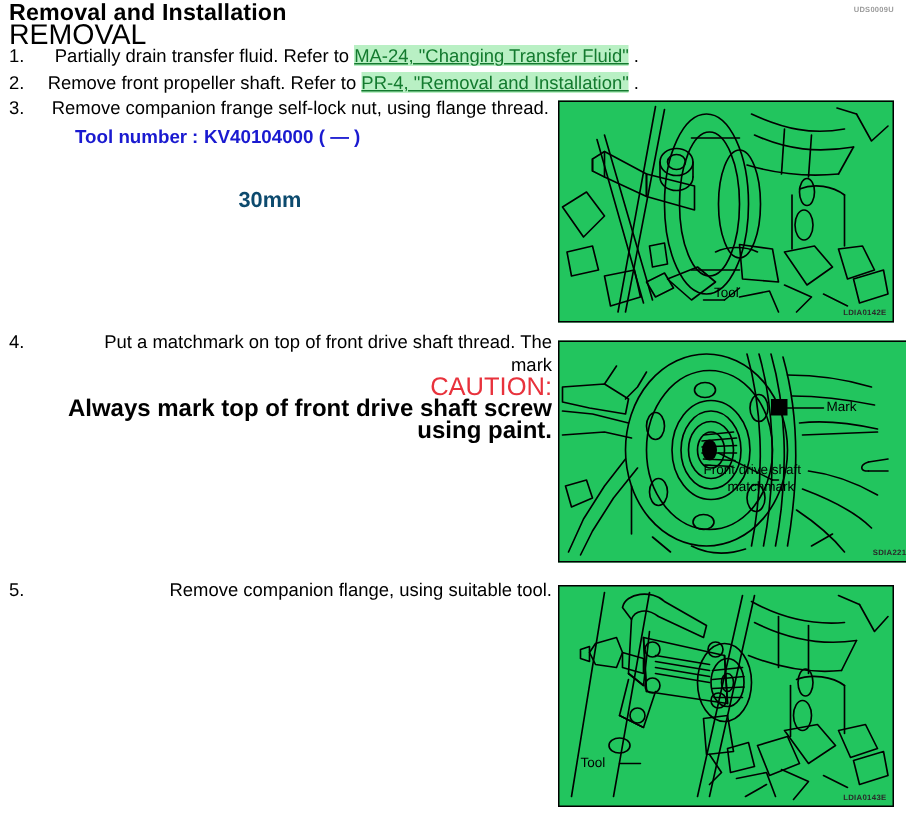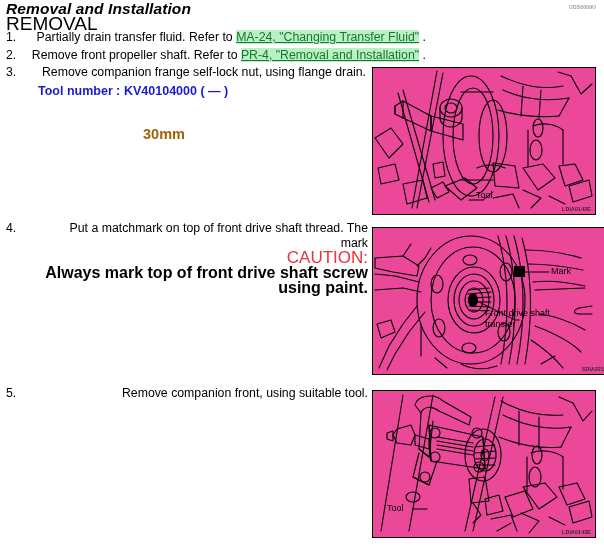--- a/index.html
+++ b/index.html
@@ -19,21 +19,20 @@
   
   #page-title {
     position: absolute;
     left: 6px;
     top: 0px;
     font-size: 15.5px;
     font-weight: bold;
     letter-spacing: 0.1px;
     line-height: 17px;
     white-space: nowrap;
-    font-style: italic;
   }
   #section-title {
     position: absolute;
     left: 6px;
     top: 16px;
     font-size: 19px;
     font-weight: normal;
     line-height: 15px;
     white-space: nowrap;
   }
@@ -78,31 +77,31 @@
   
   #tool-number-row {
     position: absolute;
     left: 38px;
     top: 84px;
     font-size: 12.5px;
     font-weight: bold;
     color: #1a1ad0;
     white-space: nowrap;
   }
-  #tool-number-label { display: inline-block; width: 78px; }
+  #tool-number-label { display: inline-block; width: 78px; margin-left: 12px; }
   #tool-number-colon { display: inline-block; width: 8px; }
   #tool-number-value { display: inline-block; text-align: right; }
 
   #tool-size {
     position: absolute;
-    left: 143px;
+    left: 159px;
     top: 126px;
     font-size: 14.5px;
     font-weight: bold;
-    color: #a16207;
+    color: #0c4a6e;
     white-space: nowrap;
   }
 
   
   .caution-head {
     color: #e8323c;
     font-size: 17px;
     font-weight: normal;
     display: block;
     line-height: 15px;
@@ -112,21 +111,21 @@
     font-size: 16px;
     font-weight: bold;
     display: block;
     line-height: 15px;
   }
 
   
   .figure {
     position: absolute;
     border: 1.5px solid #000000;
-    background: #ec4899;
+    background: #22c55e;
     box-sizing: border-box;
     overflow: hidden;
   }
   .figure svg { display: block; }
   .fig-code {
     position: absolute;
     right: 4px;
     bottom: 2px;
     font-size: 5.2px;
     font-weight: bold;
@@ -154,40 +153,40 @@
   <span class="step-body"><span>Partially drain transfer fluid. Refer to </span><a class="lnk" href="#">MA-24, "Changing Transfer Fluid"</a><span> .</span></span>
 </div>
 
 <div class="step" style="left:6px; top:48px; width:420px;">
   <span class="step-num">2.</span>
   <span class="step-body"><span>Remove front propeller shaft. Refer to </span><a class="lnk" href="#">PR-4, "Removal and Installation"</a><span> .</span></span>
 </div>
 
 <div class="step" style="left:6px; top:65px; width:360px;">
   <span class="step-num">3.</span>
-  <span class="step-body">Remove companion frange self-lock nut, using flange drain.</span>
+  <span class="step-body">Remove companion frange self-lock nut, using flange thread.</span>
 </div>
 
 <div id="tool-number-row">
   <span id="tool-number-label">Tool number</span><span id="tool-number-colon">:</span><span id="tool-number-value">KV40104000 (  —   )</span>
 </div>
 <div id="tool-size">30mm</div>
 
 <div class="step" style="left:6px; top:221px; width:362px;">
   <span class="step-num">4.</span>
   <span class="step-body">
     <span class="step-line">Put a matchmark on top of front drive shaft thread. The mark</span>
     <span class="caution-head">CAUTION:</span>
     <span class="caution-text">Always mark top of front drive shaft screw using paint.</span>
   </span>
 </div>
 
 <div class="step" style="left:6px; top:386px; width:362px;">
   <span class="step-num">5.</span>
-  <span class="step-body">Remove companion front, using suitable tool.</span>
+  <span class="step-body">Remove companion flange, using suitable tool.</span>
 </div>
 
 <div class="figure" style="left:372px; top:67px; width:224px; height:148px;">
   <svg width="221" height="145" viewBox="0 0 221 145">
     <g fill="none" stroke="#000" stroke-width="1.1" stroke-linejoin="round" stroke-linecap="round">
 
       <path d="M70,5 L44,140"></path>
       <path d="M64,3 L39,140"></path>
       <path d="M30,22 L62,132"></path>
       <path d="M25,25 L56,134"></path>
@@ -294,22 +293,22 @@
 
       <rect x="141" y="38" width="11" height="11" fill="#000" stroke="none"></rect>
 
       <path d="M152,44 L176,44" stroke-width="1"></path>
 
       <path d="M106,74 L142,92" stroke-width="1"></path>
       <path d="M142,92 L146,92" stroke-width="1"></path>
     </g>
   </svg>
   <div class="fig-label" style="left:178px; top:38px;">Mark</div>
-  <div class="fig-label" style="left:112px; top:80px;">Front drive shaft</div>
-  <div class="fig-label" style="left:112px; top:91px;">transfer</div>
+  <div class="fig-label" style="left:96px; top:80px;">Front drive shaft</div>
+  <div class="fig-label" style="left:112px; top:91px;">matchmark</div>
   <div class="fig-code">SDIA2214E</div>
 </div>
 
 <div class="figure" style="left:372px; top:390px; width:224px; height:148px;">
   <svg width="221" height="145" viewBox="0 0 221 145">
     <g fill="none" stroke="#000" stroke-width="1.1" stroke-linejoin="round" stroke-linecap="round">
 
       <path d="M30,4 L8,140"></path>
       <path d="M60,4 L36,140"></path>
       <path d="M122,6 L92,140"></path>

